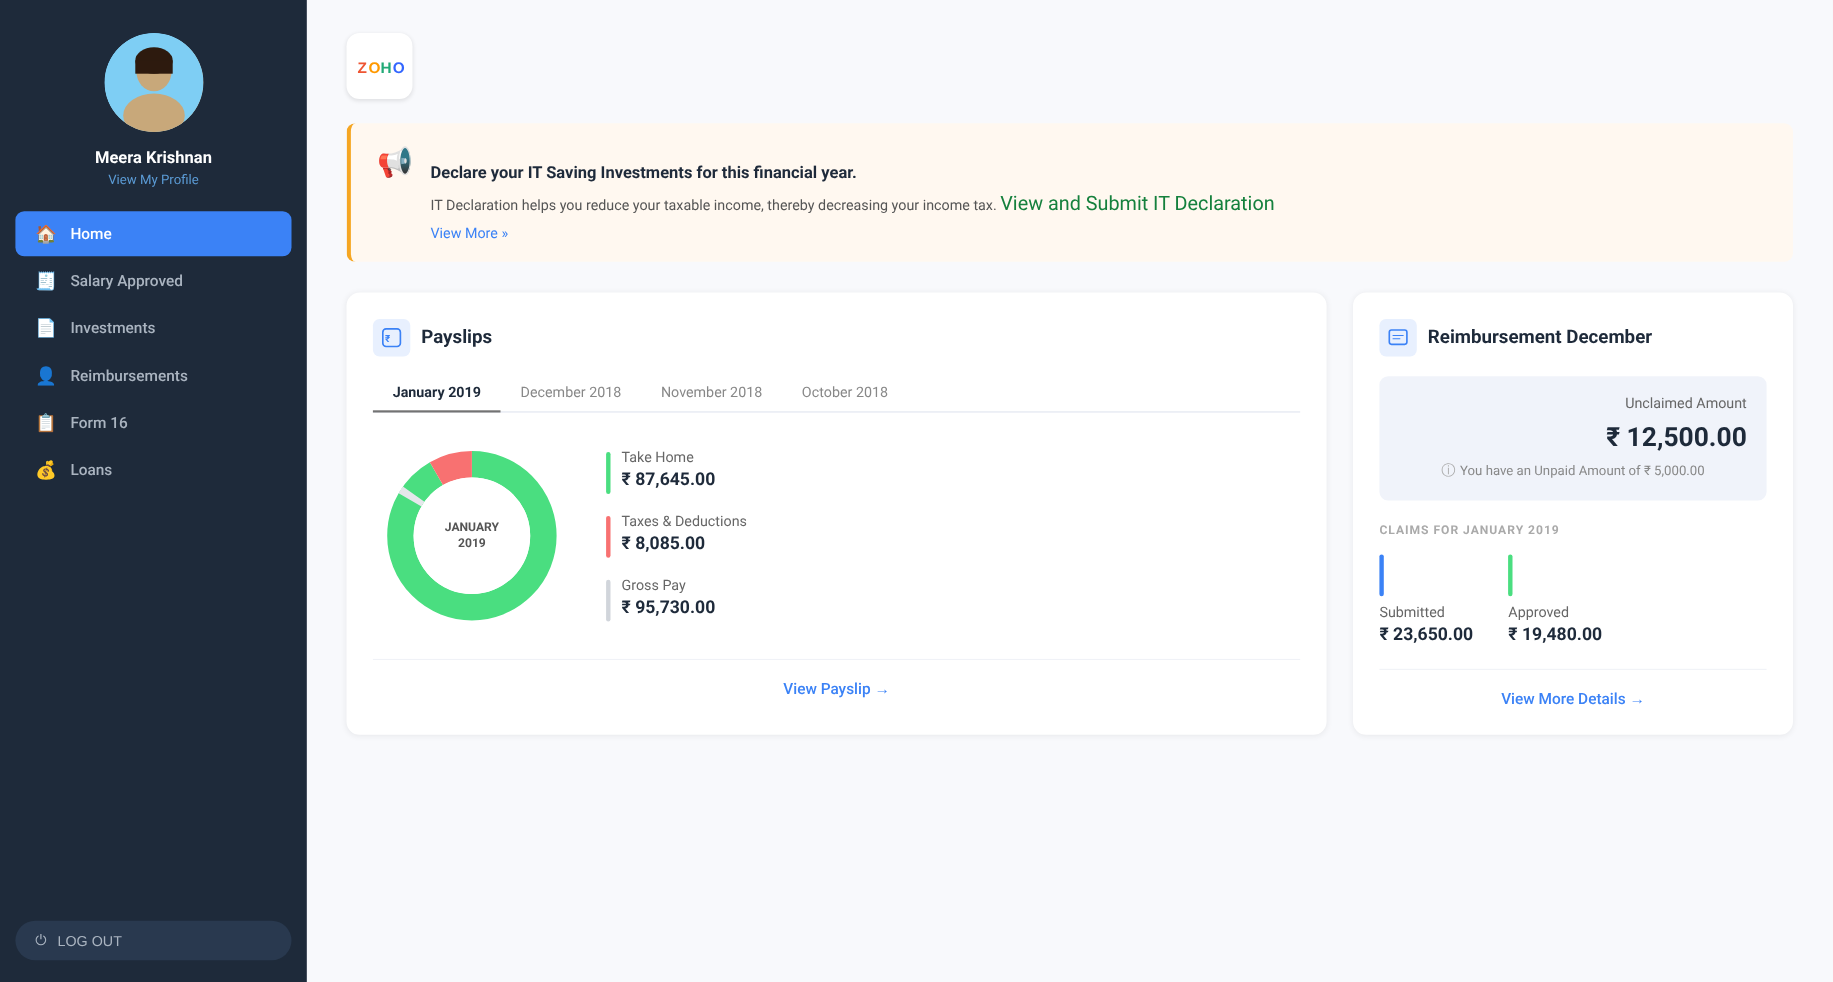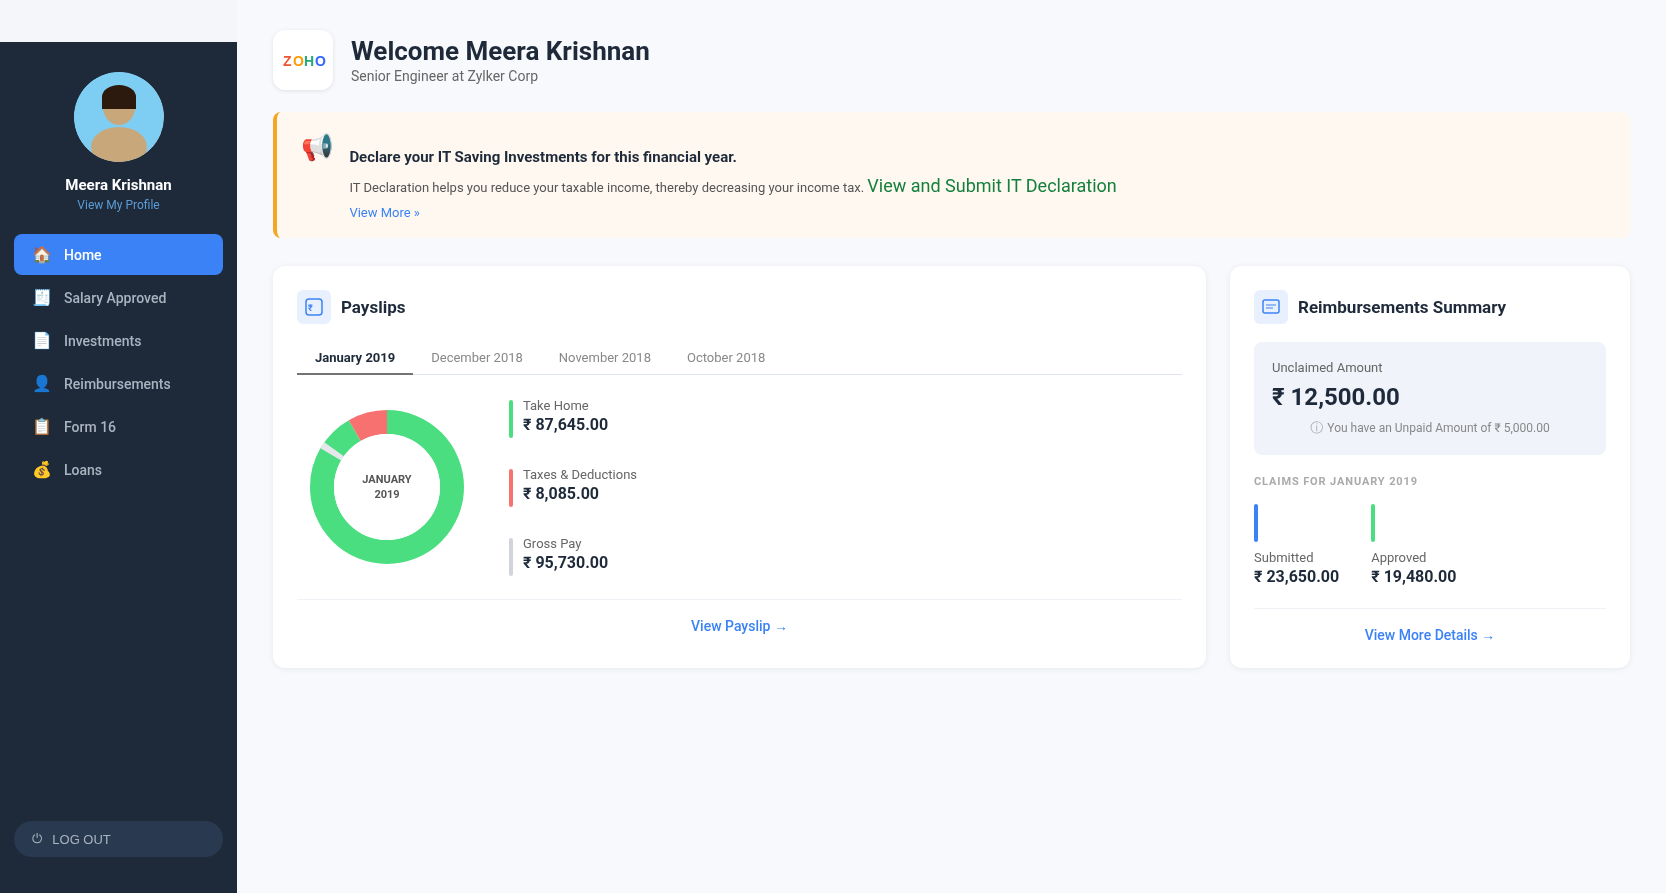--- a/index.html
+++ b/index.html
@@ -1,28 +1,27 @@
 <!DOCTYPE html>
 <html><head>
   <meta charset="utf-8">
   <style>
     * { box-sizing: border-box; margin: 0; padding: 0; }
     body { font-family: -apple-system, BlinkMacSystemFont, 'Segoe UI', Roboto, sans-serif; background: #f5f6fa; display: flex; height: 100vh; overflow: hidden; }
 
     
     .sidebar {
-      width: 237px;
+      width: 279px;
       background: #1e2a3a;
       color: #fff;
       display: flex;
       flex-direction: column;
       align-items: center;
-      padding: 30px 0 36px;
+      padding: 30px 0 20px;
       flex-shrink: 0;
-      margin-top: 42px;
     }
     .avatar-container {
       width: 90px; height: 90px;
       border-radius: 50%;
       overflow: hidden;
       background: #3a5068;
       margin-bottom: 14px;
       display: flex; align-items: center; justify-content: center;
     }
     .avatar-img {
@@ -204,21 +203,21 @@
       transform: translate(-50%, -50%);
       text-align: center;
       font-size: 11px;
       font-weight: 700;
       color: #555;
       line-height: 1.4;
     }
     .salary-items {
       display: flex;
       flex-direction: column;
-      gap: 29px;
+      gap: 18px;
       flex: 1;
     }
     .salary-item {
       display: flex;
       align-items: flex-start;
       gap: 10px;
     }
     .salary-bar {
       width: 4px;
       height: 38px;
@@ -241,21 +240,21 @@
       cursor: pointer;
       font-weight: 500;
     }
 
     
     .reimbursement-card { max-width: 400px; }
     .unclaimed-box {
       background: #f0f3fa;
       border-radius: 8px;
       padding: 18px;
-      text-align: left;
+      text-align: right;
       margin-bottom: 20px;
     }
     .unclaimed-label { font-size: 13px; color: #666; margin-bottom: 8px; }
     .unclaimed-amount { font-size: 24px; font-weight: 700; color: #1e2a3a; }
     .unpaid-note { font-size: 12px; color: #888; margin-top: 8px; display: flex; align-items: center; justify-content: center; gap: 4px; }
     .info-icon { color: #aaa; font-size: 13px; }
 
     .claims-title { font-size: 11px; font-weight: 700; color: #aaa; letter-spacing: 0.08em; margin-bottom: 14px; }
     .claims-row { display: flex; gap: 32px; }
     .claim-item { display: flex; align-items: flex-start; gap: 8px; flex-direction: column; }
@@ -327,24 +326,20 @@
   <div class="welcome-header">
     <div class="zoho-logo">
       <svg width="48" height="48" viewBox="0 0 48 48">
         <rect width="48" height="48" rx="8" fill="#fff"></rect>
 
         <text x="4" y="30" font-size="14" font-weight="900" font-family="Arial" fill="#e53">Z</text>
         <text x="14" y="30" font-size="14" font-weight="900" font-family="Arial" fill="#f90">O</text>
         <text x="25" y="30" font-size="14" font-weight="900" font-family="Arial" fill="#2a7">H</text>
         <text x="36" y="30" font-size="14" font-weight="900" font-family="Arial" fill="#36f">O</text>
       </svg>
-    </div>
-    <div>
-      <div class="welcome-title">Welcome Meera Krishnan</div>
-      <div class="welcome-subtitle">Senior Engineer at Zylker Corp</div>
     </div>
   </div>
 
   <div class="banner">
     <span class="banner-icon">📢</span>
     <div class="banner-content">
       <div class="banner-title">Declare your IT Saving Investments for this financial year.</div>
       <div class="banner-text">
         <span>IT Declaration helps you reduce your taxable income, thereby decreasing your income tax.</span>
         <a class="banner-link">View and Submit IT Declaration</a>
@@ -423,21 +418,21 @@
 
     <div class="card reimbursement-card">
       <div class="card-header">
         <div class="card-header-icon">
           <svg width="20" height="20" viewBox="0 0 20 20" fill="none">
             <rect x="2" y="3" width="16" height="13" rx="2" stroke="#3b82f6" stroke-width="1.5" fill="#e8f0fe"></rect>
             <line x1="5" y1="8" x2="15" y2="8" stroke="#3b82f6" stroke-width="1"></line>
             <line x1="5" y1="11" x2="12" y2="11" stroke="#3b82f6" stroke-width="1"></line>
           </svg>
         </div>
-        <span class="card-title">Reimbursements Summary</span>
+        <span class="card-title">Reimbursement December</span>
       </div>
 
       <div class="unclaimed-box">
         <div class="unclaimed-label">Unclaimed Amount</div>
         <div class="unclaimed-amount">₹ 12,500.00</div>
         <div class="unpaid-note">
           <span class="info-icon">ⓘ</span>
           <span>You have an Unpaid Amount of ₹ 5,000.00</span>
         </div>
       </div>

